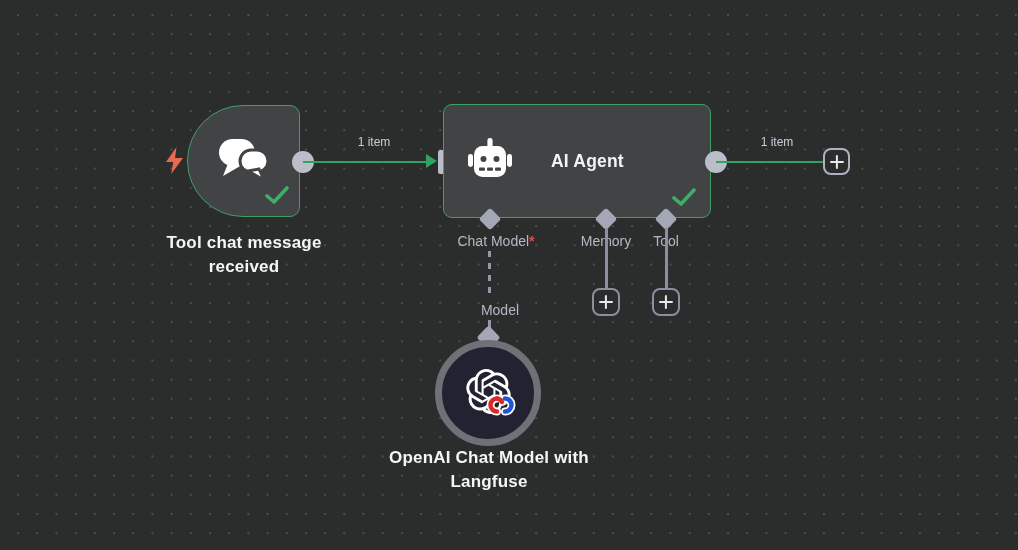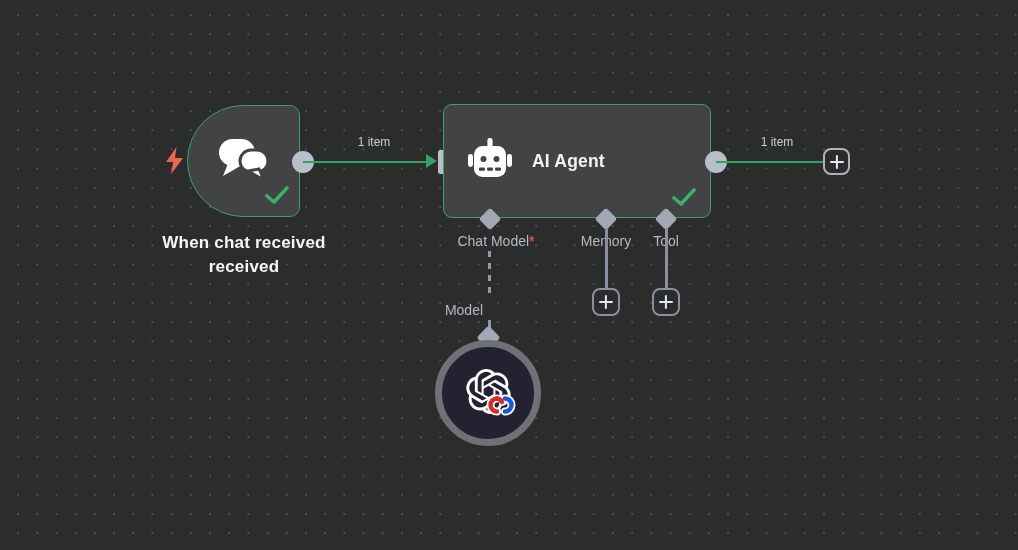--- a/index.html
+++ b/index.html
@@ -21,21 +21,21 @@
     display:flex; align-items:center; justify-content:center;
   }
   .node-trigger {
     left:187px; top:105px; width:113px; height:112px;
     border-radius:56px 10px 10px 56px;
   }
   .node-agent {
     left:443px; top:104px; width:268px; height:114px;
     border-radius:9px; justify-content:flex-start; padding-left:22px;
   }
-  .agent-title { color:#f2f3f4; font-size:17.5px; font-weight:700; margin-left:18px; letter-spacing:.2px; }
+  .agent-title { color:#f2f3f4; font-size:17.5px; font-weight:700; margin-left:37px; letter-spacing:.2px; }
 
   .node-model-circle {
     position:absolute; left:435px; top:340px; width:106px; height:106px;
     border-radius:50%; background:#232230; border:7px solid #6f7078;
     display:flex; align-items:center; justify-content:center;
   }
 
   .node-label {
     position:absolute; color:#f4f5f6; font-size:17px; font-weight:700;
     text-align:center; line-height:24px; letter-spacing:.2px;
@@ -116,21 +116,21 @@
           <path d="M42 33 L47 44 L31 35 Z"></path>
         </g>
       </svg>
     </span>
     <span class="check check-trigger">
       <svg width="25" height="19" viewBox="0 0 25 19">
         <polyline points="2,10 9,16 22,2" fill="none" stroke="#3fae68" stroke-width="3.6" stroke-linecap="round" stroke-linejoin="round"></polyline>
       </svg>
     </span>
   </div>
-  <div class="node-label label-trigger">When chat received received</div>
+  <div class="node-label label-trigger">Tool chat message received</div>
 
   <div class="endpoint-circle" style="left:292px; top:151px;"></div>
   <div class="edge-h" style="left:303px; top:160.5px; width:126px;"></div>
   <div class="arrowhead" style="left:426px; top:154px;"></div>
   <div class="edge-label" style="left:329px; top:135px;">1 item</div>
   <div class="endpoint-rect" style="left:438px; top:150px;"></div>
 
   <div class="node node-agent">
     <span>
       <svg width="48" height="48" viewBox="0 0 48 48">
@@ -167,21 +167,21 @@
   </div>
   <div class="port-label" style="left:566px; top:233px; width:80px;">Memory</div>
   <div class="port-label" style="left:636px; top:233px; width:60px;">Tool</div>
 
   <div class="edge-v" style="left:605px; top:228px; height:61px;"></div>
   <div class="edge-v" style="left:665px; top:228px; height:61px;"></div>
   <button class="plus-btn" style="left:592px; top:288px;"></button>
   <button class="plus-btn" style="left:652px; top:288px;"></button>
 
   <div class="edge-dashed" style="left:488px; top:251px; height:47px;"></div>
-  <div class="port-label" style="left:424px; top:302px; width:80px;">Model</div>
+  <div class="port-label" style="left:460px; top:302px; width:80px;">Model</div>
   <div class="edge-v" style="left:488px; top:320px; height:13px; background:#9398a8;"></div>
   <div class="diamond" style="left:480px; top:329px; width:17px; height:17px;"></div>
 
   <div class="node-model-circle">
     <span>
       <svg width="45" height="45" viewBox="0 0 24 24" fill="#ffffff">
         <path d="M22.2819 9.8211a5.9847 5.9847 0 0 0-.5157-4.9108 6.0462 6.0462 0 0 0-6.5098-2.9A6.0651 6.0651 0 0 0 4.9807 4.1818a5.9847 5.9847 0 0 0-3.9977 2.9 6.0462 6.0462 0 0 0 .7427 7.0966 5.98 5.98 0 0 0 .511 4.9107 6.051 6.051 0 0 0 6.5146 2.9001A5.9847 5.9847 0 0 0 13.2599 24a6.0557 6.0557 0 0 0 5.7718-4.2058 5.9894 5.9894 0 0 0 3.9977-2.9001 6.0557 6.0557 0 0 0-.7475-7.073zm-9.022 12.6081a4.4755 4.4755 0 0 1-2.8764-1.0408l.1419-.0804 4.7783-2.7582a.7948.7948 0 0 0 .3927-.6813v-6.7369l2.02 1.1686a.071.071 0 0 1 .038.0615v5.5826a4.504 4.504 0 0 1-4.4945 4.4849zm-9.6607-4.1254a4.4708 4.4708 0 0 1-.5346-3.0137l.142.0852 4.783 2.7582a.7712.7712 0 0 0 .7806 0l5.8428-3.3685v2.3324a.0804.0804 0 0 1-.0332.0615L9.74 19.9502a4.4992 4.4992 0 0 1-6.1408-1.6464zM2.3408 7.8956a4.485 4.485 0 0 1 2.3655-1.9728V11.6a.7664.7664 0 0 0 .3879.6765l5.8144 3.3543-2.0201 1.1685a.0757.0757 0 0 1-.071 0l-4.8303-2.7865A4.504 4.504 0 0 1 2.3408 7.8956zm16.5963 3.8558L13.1038 8.364 15.1192 7.2a.0757.0757 0 0 1 .071 0l4.8303 2.7913a4.4944 4.4944 0 0 1-.6765 8.1042v-5.6772a.79.79 0 0 0-.407-.667zm2.0107-3.0231l-.142-.0852-4.7735-2.7818a.7759.7759 0 0 0-.7854 0L9.409 9.2297V6.8974a.0662.0662 0 0 1 .0284-.0615l4.8303-2.7866a4.4992 4.4992 0 0 1 6.6802 4.66zM8.3065 12.863l-2.02-1.1638a.0804.0804 0 0 1-.038-.0567V6.0742a4.4992 4.4992 0 0 1 7.3757-3.4537l-.142.0805L8.704 5.459a.7948.7948 0 0 0-.3927.6813zm1.0976-2.3654l2.602-1.4998 2.6069 1.4998v2.9994l-2.5974 1.4997-2.6067-1.4997z"></path>
       </svg>
     </span>
     <span class="langfuse-badge">
@@ -189,14 +189,15 @@
         <g fill="none" stroke-linecap="round">
           <path d="M12 4.5 A 6.5 6.5 0 1 0 12 17.5" stroke="#ffffff" stroke-width="8"></path>
           <path d="M20 4.5 A 6.5 6.5 0 1 1 20 17.5" stroke="#ffffff" stroke-width="8"></path>
           <path d="M12 4.5 A 6.5 6.5 0 1 0 12 17.5" stroke="#d92b27" stroke-width="4.5"></path>
           <path d="M20 4.5 A 6.5 6.5 0 1 1 20 17.5" stroke="#1e56d6" stroke-width="4.5"></path>
           <path d="M12 4.5 A 6.5 6.5 0 0 1 17 8" stroke="#d92b27" stroke-width="4.5"></path>
         </g>
       </svg>
     </span>
   </div>
+  <div class="node-label label-model">OpenAI Chat Model with Langfuse</div>
 
 </div>
 
 </body></html>

